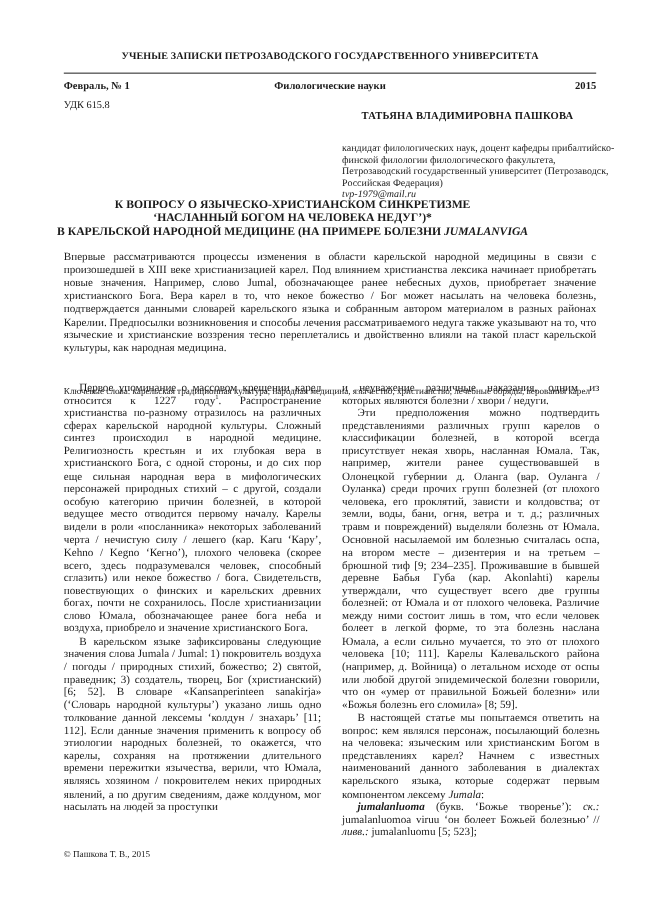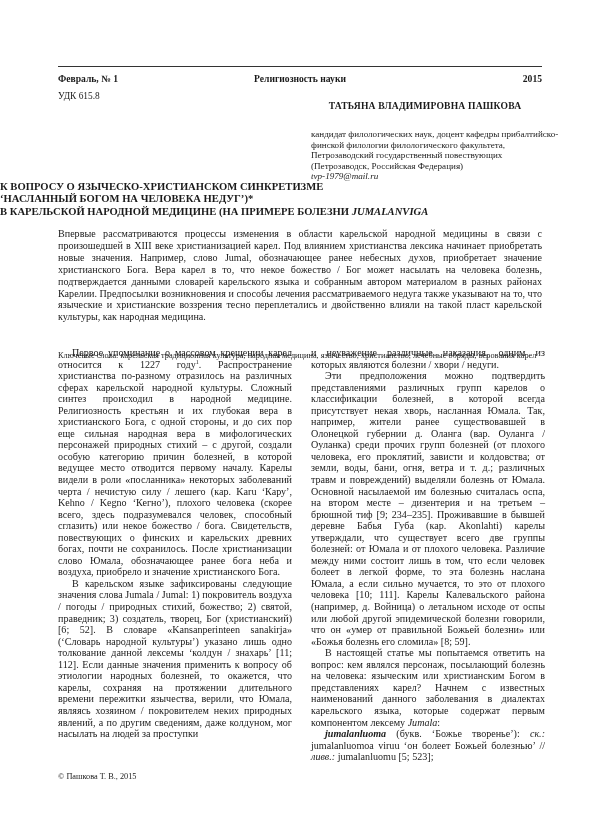--- a/index.html
+++ b/index.html
@@ -16,21 +16,21 @@
   .meta-row .issue { position: absolute; left: 0; }
   .meta-row .section { position: absolute; left: 0; width: 484px; text-align: center; }
   .meta-row .year { position: absolute; right: 0; }
   .udk { position: absolute; left: 58px; top: 91px; font-size: 9.4px; }
 
   .author-block { position: absolute; left: 311px; width: 248px; top: 101px; font-size: 9.1px; line-height: 10.4px; }
   .author-name { font-weight: bold; font-size: 9.6px; text-align: center; padding-right: 20px; margin-bottom: 18px; letter-spacing: 0.2px; }
   .author-aff { text-align: left; }
   .author-email { font-style: italic; }
 
-  .article-title { position: absolute; left: 0; width: 532px; top: 181px; 
+  .article-title { position: absolute; left: 0; width: 532px; top: 181px; text-align: center;
                    font-weight: bold; font-size: 10.6px; line-height: 12.4px; }
   .article-title .line { display: block; }
   .article-title i { font-style: italic; }
 
   .abstract { position: absolute; left: 58px; width: 484px; top: 228px; font-size: 10.1px;
               line-height: 11.9px; text-align: justify; text-indent: 0; }
   .keywords { position: absolute; left: 58px; width: 484px; top: 320px; font-size: 8.3px;
               line-height: 10px; text-align: justify; margin-top: 31px; }
 
   .col { position: absolute; top: 347px; width: 234px; font-size: 10.1px; line-height: 11.55px;
@@ -43,32 +43,33 @@
   .b { font-weight: bold; font-style: italic; font-family: Liberation Serif, serif; }
   .it { font-style: italic; }
 
   .copyright { position: absolute; left: 58px; top: 772px; font-size: 8.3px; }
 </style>
 </head>
 <body>
 
 <div class="page">
 
+  <div class="journal-title">УЧЕНЫЕ ЗАПИСКИ ПЕТРОЗАВОДСКОГО ГОСУДАРСТВЕННОГО УНИВЕРСИТЕТА</div>
   <div class="header-rule"></div>
 
   <div class="meta-row">
     <span class="issue">Февраль, № 1</span>
-    <span class="section">Религиозность науки</span>
+    <span class="section">Филологические науки</span>
     <span class="year">2015</span>
   </div>
   <div class="udk">УДК 615.8</div>
 
   <div class="author-block">
     <div class="author-name">ТАТЬЯНА ВЛАДИМИРОВНА ПАШКОВА</div>
-    <div class="author-aff">кандидат филологических наук, доцент кафедры прибалтийско-финской филологии филологического факультета, Петрозаводский государственный повествующих (Петрозаводск, Российская Федерация)</div>
+    <div class="author-aff">кандидат филологических наук, доцент кафедры прибалтийско-финской филологии филологического факультета, Петрозаводский государственный университет (Петрозаводск, Российская Федерация)</div>
     <div class="author-email">tvp-1979@mail.ru</div>
   </div>
 
   <div class="article-title">
     <span class="line">К ВОПРОСУ О ЯЗЫЧЕСКО-ХРИСТИАНСКОМ СИНКРЕТИЗМЕ</span>
     <span class="line">‘НАСЛАННЫЙ БОГОМ НА ЧЕЛОВЕКА НЕДУГ’)*</span>
     <span class="line"><span>В КАРЕЛЬСКОЙ НАРОДНОЙ МЕДИЦИНЕ (НА ПРИМЕРЕ БОЛЕЗНИ </span><i>JUMALANVIGA</i></span>
   </div>
 
   <div class="abstract">Впервые рассматриваются процессы изменения в области карельской народной медицины в связи с произошедшей в XIII веке христианизацией карел. Под влиянием христианства лексика начинает приобретать новые значения. Например, слово Jumal, обозначающее ранее небесных духов, приобретает значение христианского Бога. Вера карел в то, что некое божество / Бог может насылать на человека болезнь, подтверждается данными словарей карельского языка и собранным автором материалом в разных районах Карелии. Предпосылки возникновения и способы лечения рассматриваемого недуга также указывают на то, что языческие и христианские воззрения тесно переплетались и двойственно влияли на такой пласт карельской культуры, как народная медицина.</div>

